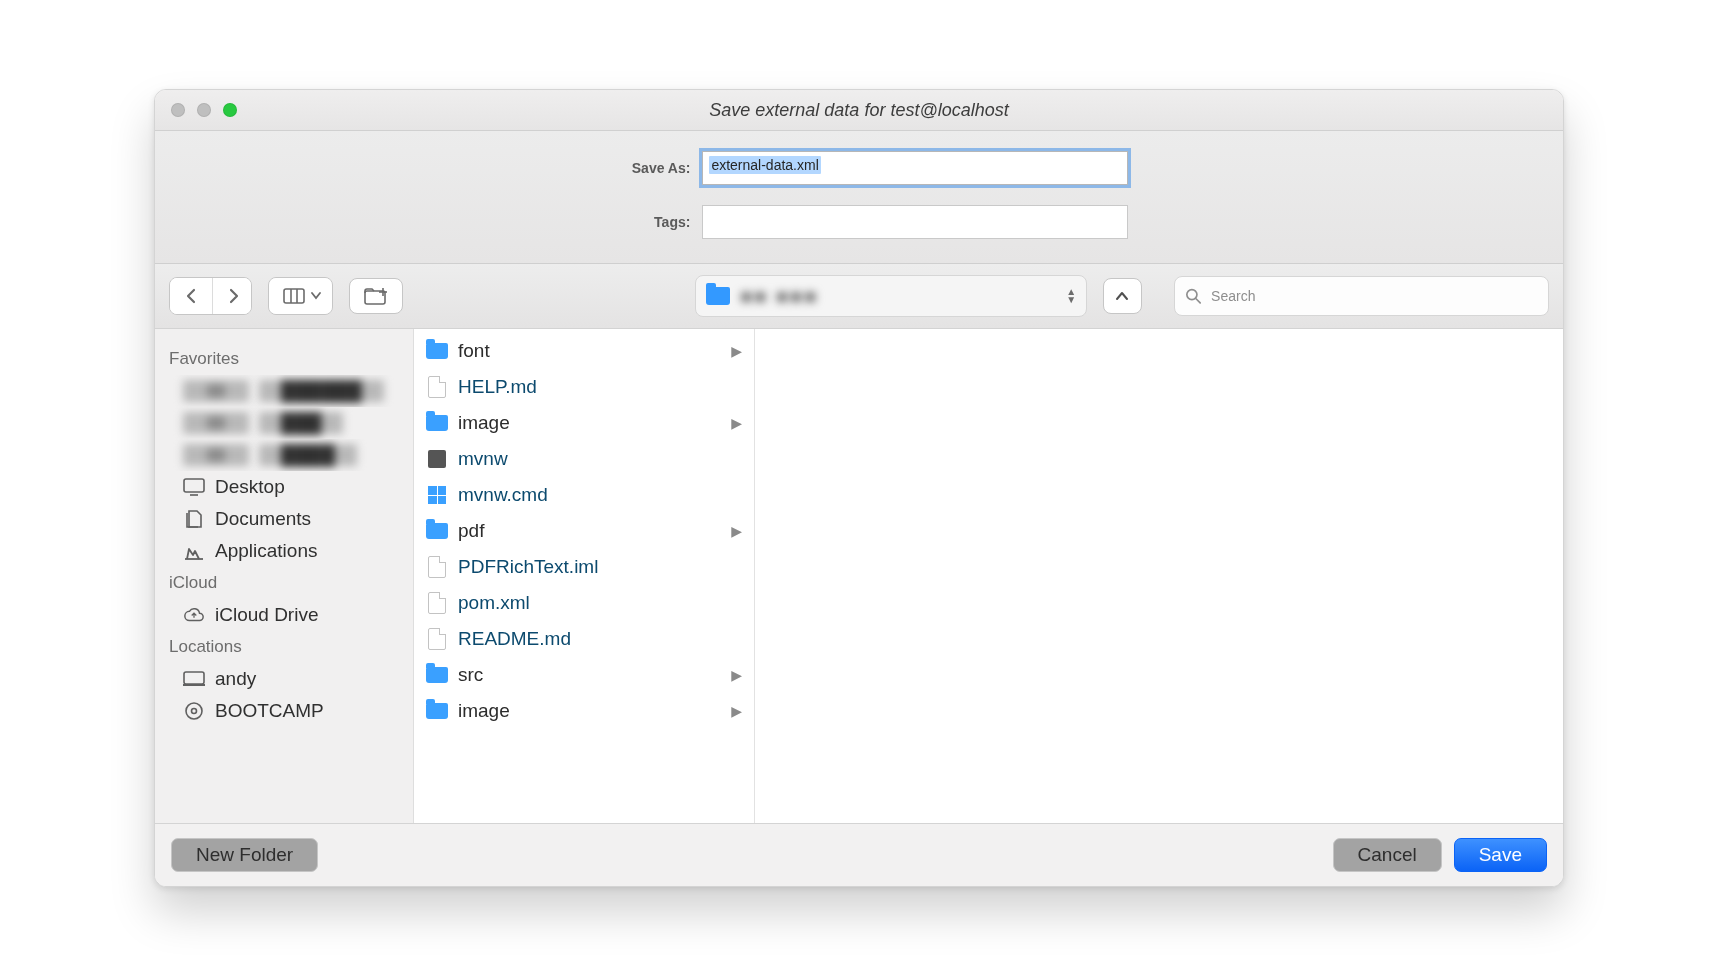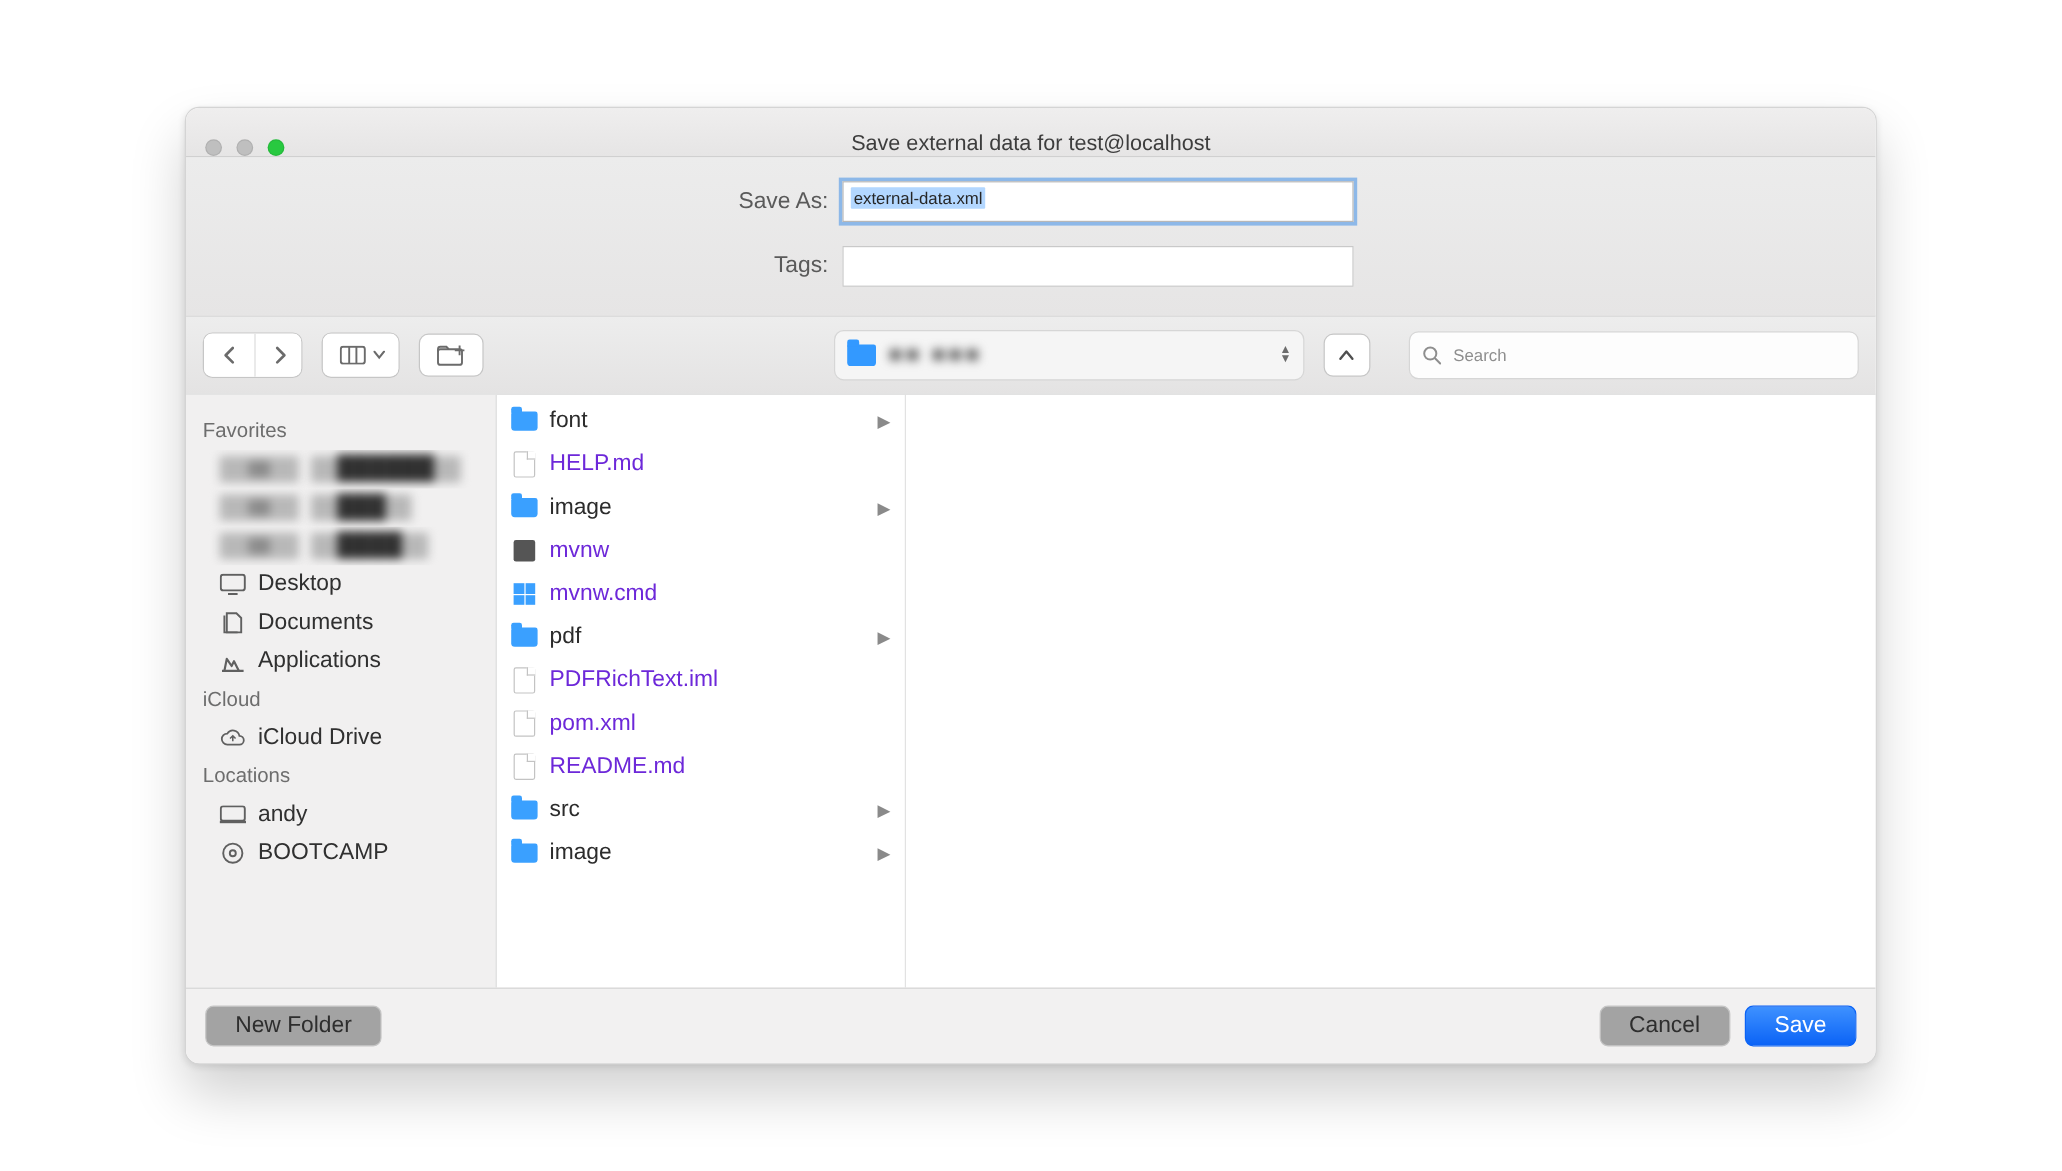--- a/index.html
+++ b/index.html
@@ -25,22 +25,23 @@
     flex-direction: column;
     font-size: 20px;
     color: #262626;
   }
   
   .titlebar {
     height: 40px;
     background: linear-gradient(#efeeee, #e6e5e5);
     border-bottom: 1px solid #d0d0d0;
     display: flex;
-    align-items: flex-end;
+    align-items: center;
     position: relative;
+    font-style: italic;
   }
   .traffic {
     display: flex;
     gap: 12px;
     padding-left: 16px;
   }
   .tl {
     width: 14px; height: 14px; border-radius: 50%;
     box-shadow: inset 0 0 0 1px rgba(0,0,0,0.08);
   }
@@ -66,22 +67,23 @@
     display: flex;
     align-items: center;
     justify-content: center;
     margin-bottom: 20px;
   }
   .form-row:last-child { margin-bottom: 0; }
   .form-label {
     width: 540px;
     text-align: right;
     padding-right: 12px;
-    font-size: 19px;
+    font-size: 14px;
     color: #5a5a5a;
+    font-weight: bold;
   }
   .form-field-wrap { width: 868px; }
   input.text-input {
     background: #fff;
     border: 1px solid #c9c9c9;
     height: 32px;
     font-size: 19px;
     padding: 0 8px;
     width: 408px;
     outline: none;
@@ -227,21 +229,21 @@
   .column.wide { flex:1; border-right:none; }
   .row {
     display:flex; align-items:center; gap:10px;
     padding: 3px 12px;
     height: 30px;
     font-size: 19px;
     color:#2c2c2c;
     position: relative;
     cursor: default;
   }
-  .row.dim { color:#6d28d9; }
+  .row.dim { color:#0c4a6e; }
   .row .chev {
     position:absolute; right:12px; color:#8a8a8a; font-size:14px;
   }
   .ficon { width:22px; height:22px; display:flex; align-items:center; justify-content:center;}
   .folder-ic {
     width: 22px; height: 16px;
     background:#3aa0ff; border-radius:2px 2px 3px 3px; position:relative;
   }
   .folder-ic::before{
     content:""; position:absolute; top:-4px; left:0; width:9px; height:5px;

